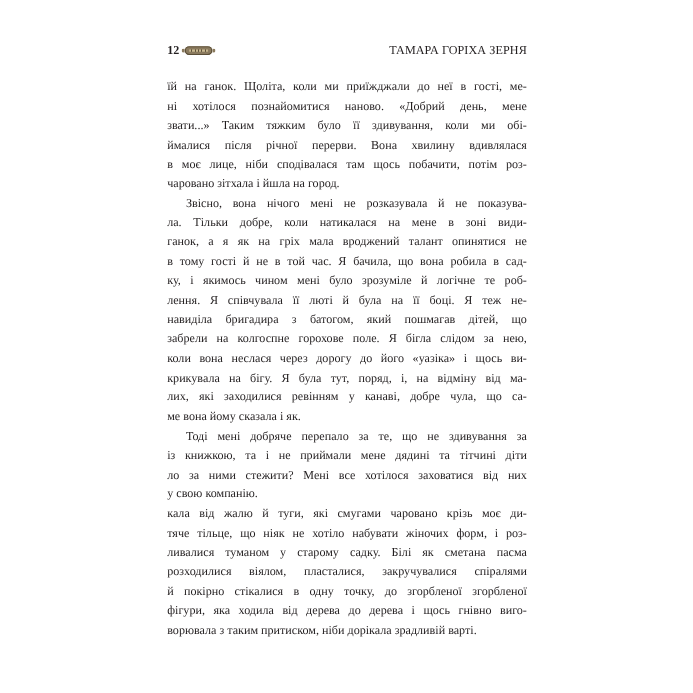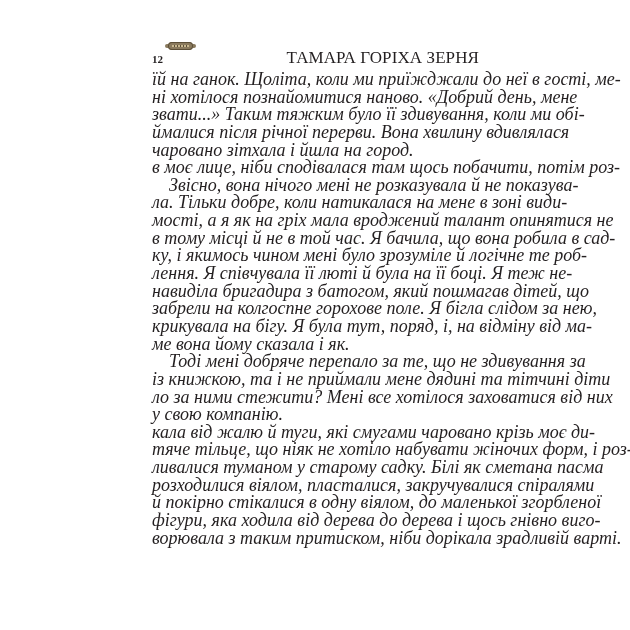--- a/index.html
+++ b/index.html
@@ -23,21 +23,21 @@
   }
   .running-head {
     position: relative;
     height: 16px;
     font-size: 11px;
     line-height: 16px;
   }
   .page-number {
     position: absolute;
     left: 0;
-    top: 13px;
+    top: 0;
     font-weight: bold;
     font-size: 11px;
   }
   .ornament {
     position: absolute;
     left: 16px;
     top: 4px;
     width: 25px;
     height: 8px;
     border-radius: 4px / 4px;
@@ -61,31 +61,30 @@
     width: 31px;
     height: 4px;
     border-left: 3px solid #8a7a5e;
     border-right: 3px solid #8a7a5e;
     box-sizing: border-box;
     border-radius: 2px;
   }
   .book-title {
     position: absolute;
     right: 0;
-    top: 12px;
-    font-size: 17px;
+    top: 0;
+    font-size: 11px;
     letter-spacing: 0.1px;
   }
   .body-text {
     margin-top: 17px;
-    font-size: 18px;
+    font-size: 11px;
     line-height: 17.65px;
     text-align: justify;
     hyphens: manual;
-    font-style: italic;
   }
   .line {
     display: block;
     white-space: nowrap;
     text-align: justify;
     text-align-last: justify;
     height: 17.65px;
   }
   .line.last {
     text-align-last: left;
@@ -104,47 +103,49 @@
     <span class="book-title">ТАМАРА ГОРІХА ЗЕРНЯ</span>
   </div>
 
   <div class="body-text">
 
     <div>
       <span class="line">їй на ганок. Щоліта, коли ми приїжджали до неї в гості, ме-</span>
       <span class="line">ні хотілося познайомитися наново. «Добрий день, мене</span>
       <span class="line">звати...» Таким тяжким було її здивування, коли ми обі-</span>
       <span class="line">ймалися після річної перерви. Вона хвилину вдивлялася</span>
+      <span class="line">в моє лице, ніби сподівалася там щось побачити, потім роз-</span>
       <span class="line last">чаровано зітхала і йшла на город.</span>
-      <span class="line">в моє лице, ніби сподівалася там щось побачити, потім роз-</span>
     </div>
 
     <div>
       <span class="line indent">Звісно, вона нічого мені не розказувала й не показува-</span>
       <span class="line">ла. Тільки добре, коли натикалася на мене в зоні види-</span>
-      <span class="line">мості, а я як на гріх мала вроджений талант опинятися не</span>
-      <span class="line">в тому місці й не в той час. Я бачила, що вона робила в сад-</span>
+      <span class="line">ганок, а я як на гріх мала вроджений талант опинятися не</span>
+      <span class="line">в тому гості й не в той час. Я бачила, що вона робила в сад-</span>
       <span class="line">ку, і якимось чином мені було зрозуміле й логічне те роб-</span>
       <span class="line">лення. Я співчувала її люті й була на її боці. Я теж не-</span>
       <span class="line">навиділа бригадира з батогом, який пошмагав дітей, що</span>
       <span class="line">забрели на колгоспне горохове поле. Я бігла слідом за нею,</span>
+      <span class="line">коли вона неслася через дорогу до його «уазіка» і щось ви-</span>
       <span class="line">крикувала на бігу. Я була тут, поряд, і, на відміну від ма-</span>
+      <span class="line">лих, які заходилися ревінням у канаві, добре чула, що са-</span>
       <span class="line last">ме вона йому сказала і як.</span>
     </div>
 
     <div>
       <span class="line indent">Тоді мені добряче перепало за те, що не здивування за</span>
       <span class="line">із книжкою, та і не приймали мене дядині та тітчині діти</span>
       <span class="line">ло за ними стежити? Мені все хотілося заховатися від них</span>
       <span class="line last">у свою компанію.</span>
     </div>
 
     <div>
       <span class="line">кала від жалю й туги, які смугами чаровано крізь моє ди-</span>
       <span class="line">тяче тільце, що ніяк не хотіло набувати жіночих форм, і роз-</span>
       <span class="line">ливалися туманом у старому садку. Білі як сметана пасма</span>
       <span class="line">розходилися віялом, пласталися, закручувалися спіралями</span>
-      <span class="line">й покірно стікалися в одну віялом, до маленької згорбленої</span>
+      <span class="line">й покірно стікалися в одну точку, до згорбленої згорбленої</span>
       <span class="line">фігури, яка ходила від дерева до дерева і щось гнівно виго-</span>
       <span class="line last">ворювала з таким притиском, ніби дорікала зрадливій варті.</span>
     </div>
   </div>
 </div>
 
 </body></html>

